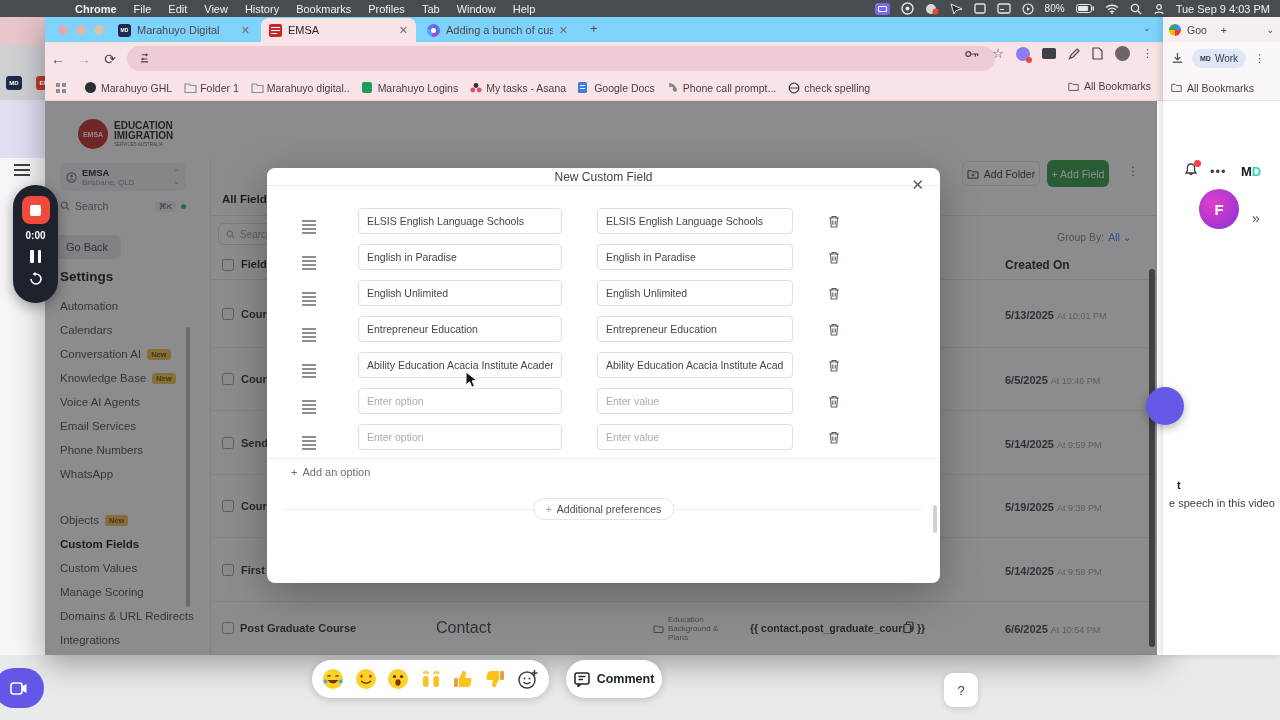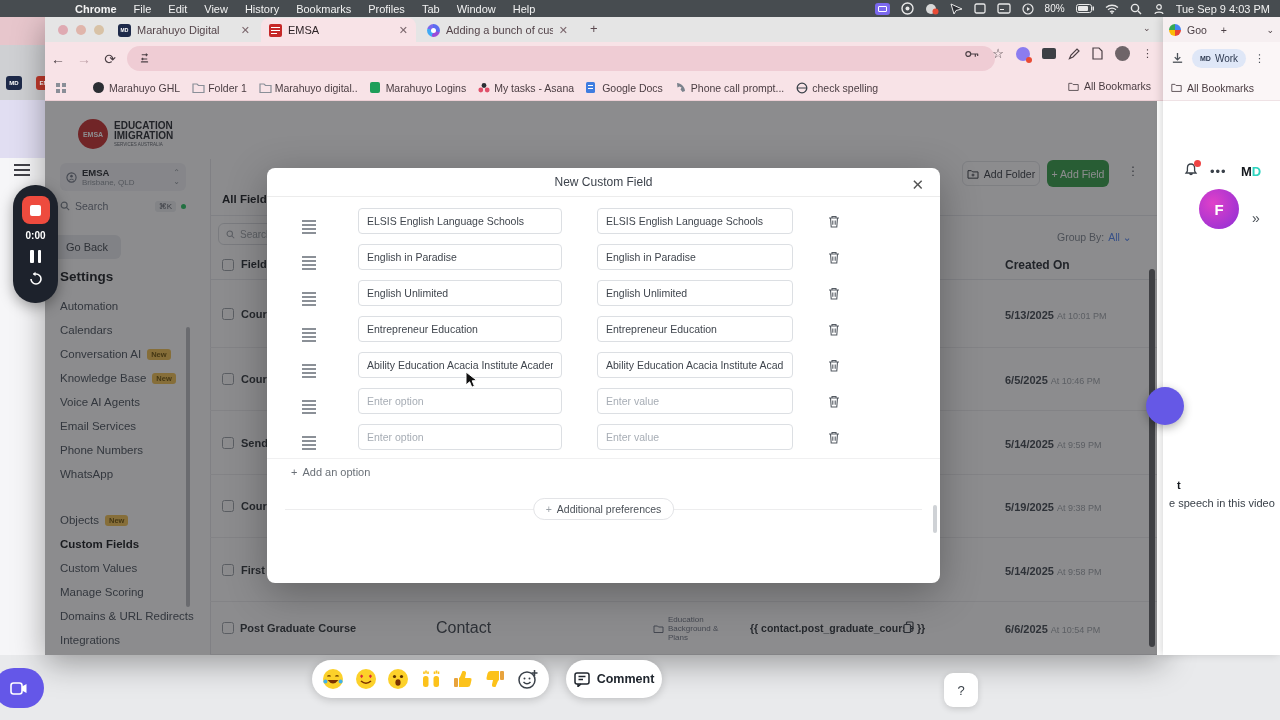--- a/index.html
+++ b/index.html
@@ -13,38 +13,38 @@
              display:flex; align-items:center; color:#f2f2f2; font-size:11px; z-index:50;}
   #menubar .left { display:flex; align-items:center; gap:17px; padding-left:14px; }
   #menubar .apple { font-size:12px; }
   #menubar .mi.first { font-weight:bold;margin-left:44px; }
   #menubar .right { margin-left:auto; display:flex; align-items:center; gap:11px; padding-right:10px; }
   #menubar .sic { display:flex; align-items:center; height:17px; }
 
   
   #win { left:45px; top:17px; width:1118px; height:638px; background:#fff;
          box-shadow:0 8px 30px rgba(0,0,0,.35); z-index:2; }
-  #tabstrip { left:0; top:0; width:1118px; height:25px; background:#e5e5e5; }
+  #tabstrip { left:0; top:0; width:1118px; height:25px; background:#7dd3fc; }
   .tl { width:10px; height:10px; border-radius:50%; top:8px; }
   .tab { top:1px; height:24px; display:flex; align-items:center; gap:6px; padding:0 8px;
          font-size:11px; color:#54444a; overflow:hidden; }
   .tab.active { background:#f8e3e7; border-radius:8px 8px 0 0; color:#2e2327; }
   .tab .fav { width:13px; height:13px; flex:0 0 13px; border-radius:3px; position:relative; }
   .tab .x { margin-left:auto; font-size:11px; color:#7a666c; }
   .tab .lbl { white-space:nowrap; overflow:hidden; }
   #toolbar { left:0; top:25px; width:1118px; height:33px; background:#f8e3e7;
              display:flex; align-items:center; }
   .navic { font-size:14px; color:#4c4046; width:26px; text-align:center; }
   .navic.dis { color:#c0a3aa; }
   #urlpill { left:82px; top:29px; width:868px; height:25px; background:#efccd4; border-radius:13px;
              display:flex; align-items:center; padding:0 12px; gap:8px; }
   #urlpill .url { font-size:11.5px; color:#3c2b30; white-space:nowrap; overflow:hidden; }
   #toolbar-right { position:absolute; right:10px; top:29px; display:flex; align-items:center; gap:12px; }
   #bookmarksbar { left:0; top:58px; width:1118px; height:26px; background:#f8e3e7;
-                  border-bottom:1px solid #eccfd5; display:flex; align-items:center; gap:20px; padding-left:10px; }
+                  border-bottom:1px solid #eccfd5; display:flex; align-items:center; gap:12px; padding-left:10px; }
   .bm { display:flex; align-items:center; gap:5px; font-size:10.5px; color:#4a3d42; padding:2px 6px; white-space:nowrap; }
   .bmic { width:11px; height:11px; flex:0 0 11px; }
   #allbm { position:absolute; right:12px; top:63px; display:flex; gap:5px; align-items:center;
            font-size:10.5px; color:#4a3d42; }
 
   
   #pagearea { left:0; top:84px; width:1112px; height:554px; background:#ffffff; overflow:hidden; }
   #dim { left:0; top:84px; width:1112px; height:554px; background:rgba(35,35,38,.52); z-index:5; }
   .vline { width:1px; background:#e5e7eb; }
   .hline { height:1px; background:#e7e9ec; }
@@ -57,21 +57,21 @@
             font-size:11px; color:#3c434b; display:flex; align-items:center; justify-content:center; gap:4px;}
   
   .cb { width:12px; height:12px; border:1.5px solid #9aa0a6; border-radius:2.5px; background:#fff; }
   .trow { left:165px; width:947px; border-bottom:1px solid #ececee; display:flex; align-items:center; }
   .date-main { font-size:11px; color:#3c434b; font-weight:bold; }
   .date-sub { font-size:9px; color:#9aa0a6; margin-left:3px; }
 
   
   #modal { left:222px; top:151px; width:673px; height:415px; background:#fff; border-radius:8px;
            z-index:10; box-shadow:0 10px 40px rgba(0,0,0,.3); }
-  #modal .hd { height:29px; border-bottom:1px solid #ececec; display:flex; align-items:center; justify-content:center;
+  #modal .hd { height:18px; border-bottom:1px solid #ececec; display:flex; align-items:center; justify-content:center;
                font-size:12px; color:#3d434c; position:relative; }
   #modal .close { position:absolute; right:16px; top:8px; font-size:15px; color:#555; }
   .mrow { position:absolute; left:0; width:673px; height:36px; }
   .handle { position:absolute; left:35px; top:12px; width:14px; height:11px; }
   .handle div { height:1.5px; background:#8b9097; margin-bottom:2.5px; }
   .minput { position:absolute; height:26px; border:1px solid #dcdfe3; border-radius:4px; font-size:10.5px;
             color:#40464e; padding:0 8px; outline:none; background:#fff; width:204px;
             font-family:"Liberation Sans",sans-serif; }
   .minput::placeholder { color:#a7adb5; }
   .trash { position:absolute; left:561px; top:6px; }

